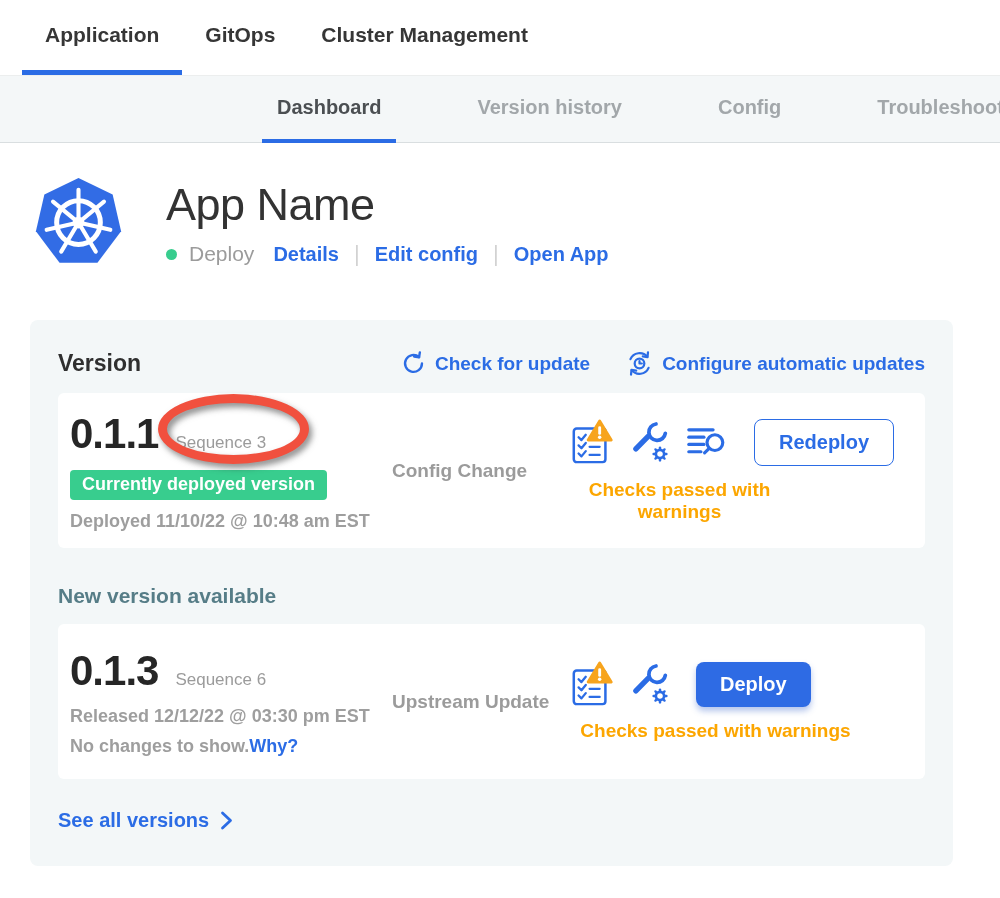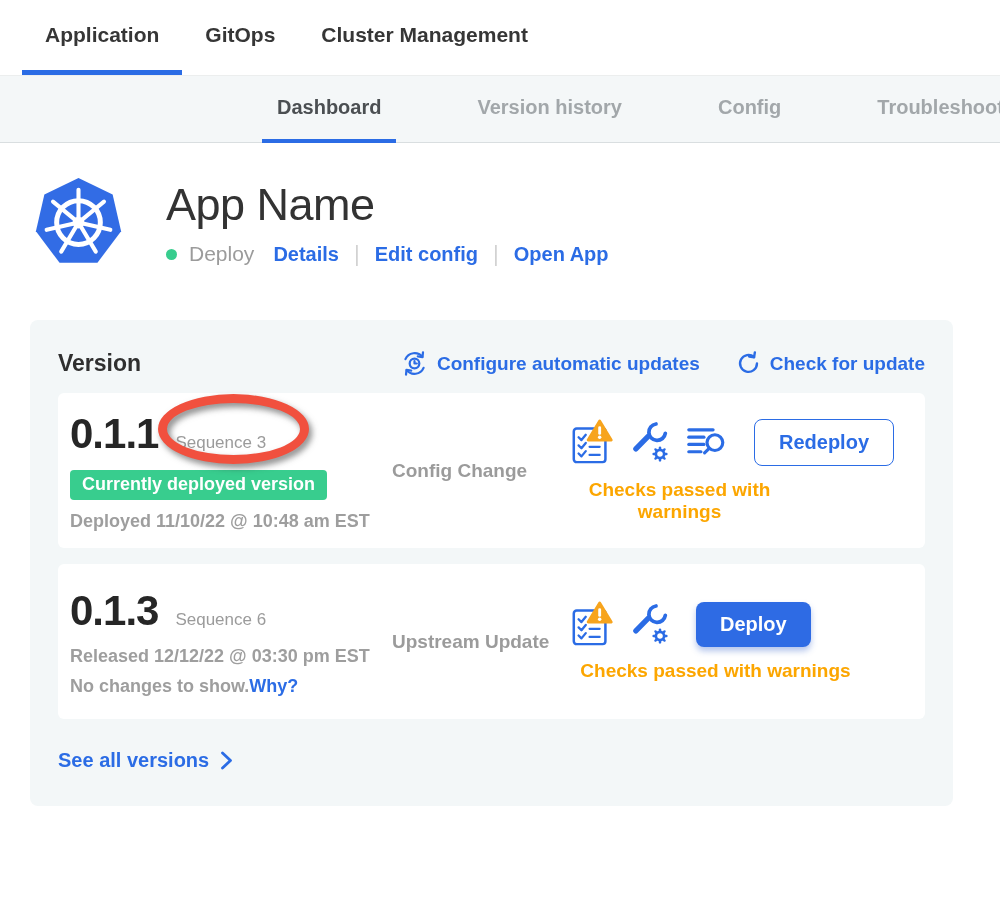--- a/index.html
+++ b/index.html
@@ -132,36 +132,36 @@
       <span class="hlink">Open App</span>
     </div>
   </div>
 </div>
 
 <div class="version-card">
   <div class="vc-header">
     <div class="vc-title">Version</div>
     <div class="vc-actions">
       <div class="vc-action">
+        <svg width="25" height="25" viewBox="0 0 26 26" fill="none" stroke="#2b6ce5" stroke-width="2.5" stroke-linecap="round" stroke-linejoin="round">
+          <path d="M21.8 13a8.8 8.8 0 1 1-3-6.7"></path>
+          <polyline points="19.6,1.4 18.8,6.5 13.7,5.7"></polyline>
+        </svg>
+        <span>Check for update</span>
+      </div>
+      <div class="vc-action">
         <svg width="27" height="27" viewBox="0 0 28 28" fill="none" stroke="#2b6ce5" stroke-width="2.3" stroke-linecap="round" stroke-linejoin="round">
           <path d="M4.6 9.5a10.3 10.3 0 0 1 17.5-2.4"></path>
           <polyline points="22.8,2.5 22.3,7.5 17.4,6.7"></polyline>
           <path d="M23.4 18.5a10.3 10.3 0 0 1-17.5 2.4"></path>
           <polyline points="5.2,25.5 5.7,20.5 10.6,21.3"></polyline>
           <circle cx="14" cy="14" r="5"></circle>
           <path d="M14 11.4 V14 H16.4"></path>
         </svg>
         <span>Configure automatic updates</span>
-      </div>
-      <div class="vc-action">
-        <svg width="25" height="25" viewBox="0 0 26 26" fill="none" stroke="#2b6ce5" stroke-width="2.5" stroke-linecap="round" stroke-linejoin="round">
-          <path d="M21.8 13a8.8 8.8 0 1 1-3-6.7"></path>
-          <polyline points="19.6,1.4 18.8,6.5 13.7,5.7"></polyline>
-        </svg>
-        <span>Check for update</span>
       </div>
     </div>
   </div>
 
   <div class="inner-card">
     <div class="col-left">
       <div class="ver-row">
         <span class="ver-num">0.1.1</span>
         <span class="ver-seq">Sequence 3</span>
       </div>
@@ -213,20 +213,21 @@
             <circle cx="23.5" cy="14.5" r="6.5" fill="#fff"></circle>
             <line x1="18.6" y1="19.4" x2="15" y2="23"></line>
           </svg>
         </span>
         <button class="btn btn-outline">Redeploy</button>
       </div>
       <div class="cr-status c1">Checks passed with warnings</div>
     </div>
   </div>
 
+  <div class="nv-heading">New version available</div>
 
   <div class="inner-card">
     <div class="col-left">
       <div class="ver-row">
         <span class="ver-num">0.1.3</span>
         <span class="ver-seq">Sequence 6</span>
       </div>
       <div class="meta">Released 12/12/22 @ 03:30 pm EST</div>
       <div class="meta-row">
         <span>No changes to show.</span>

